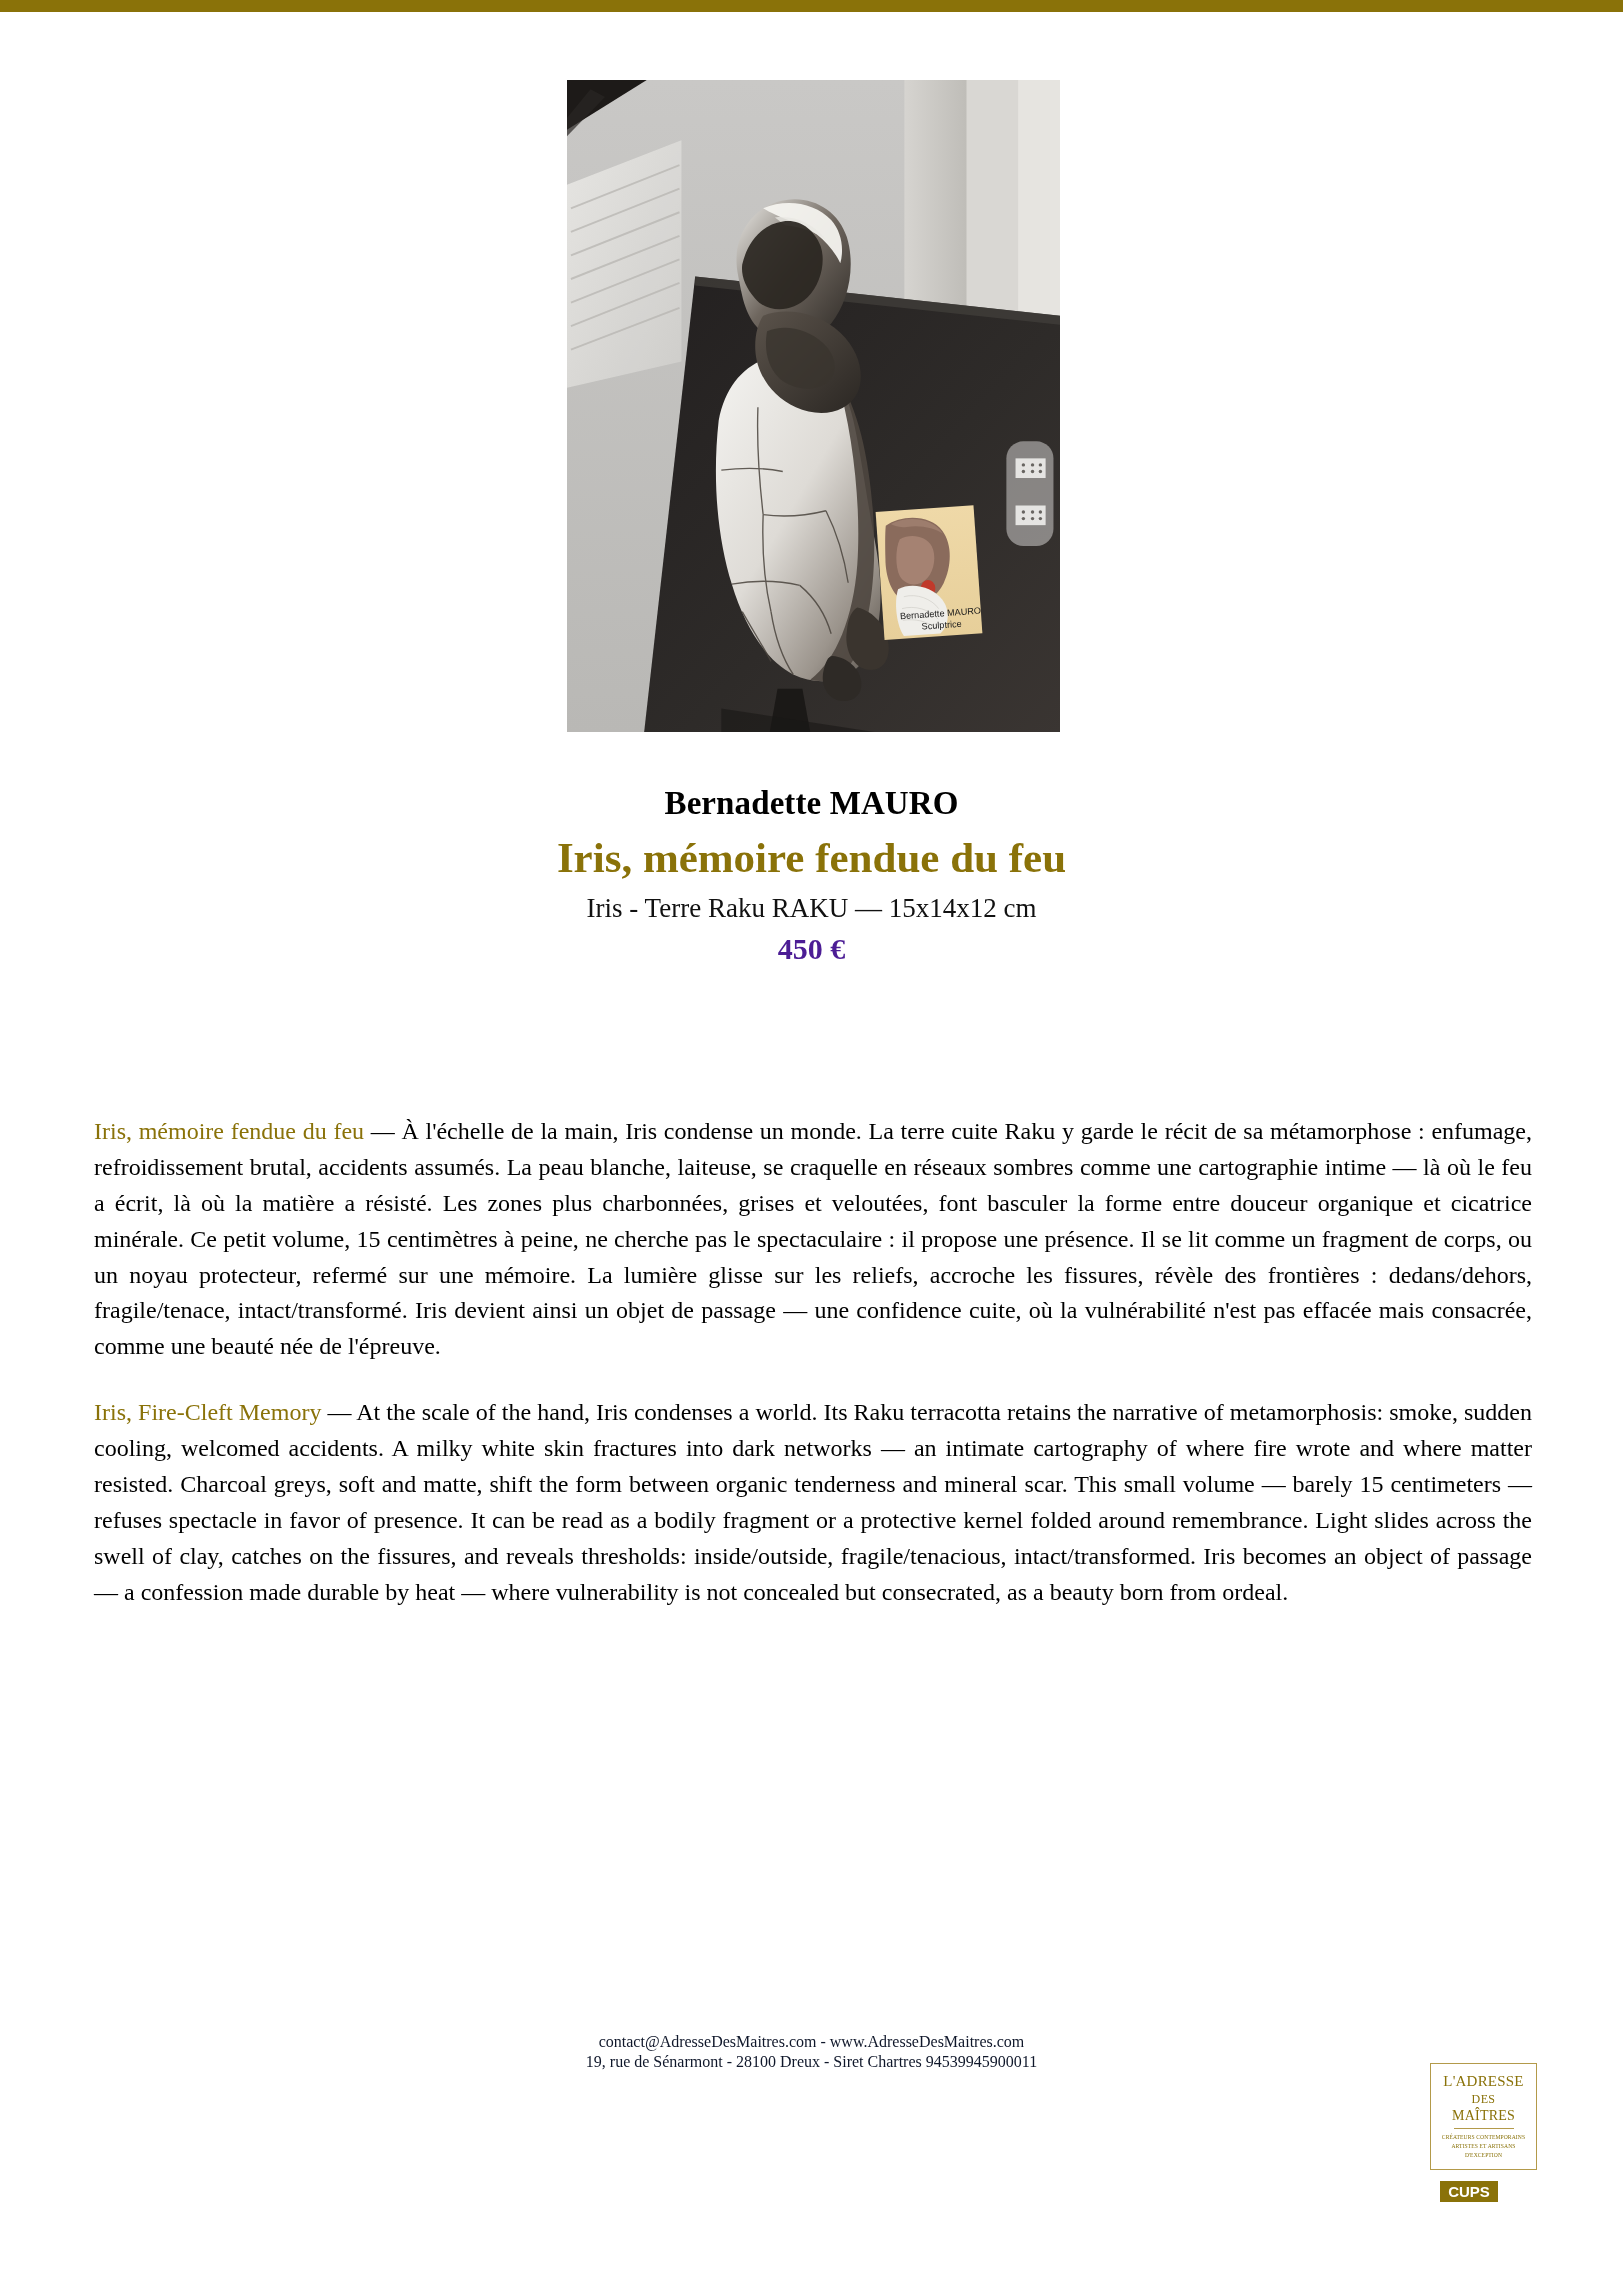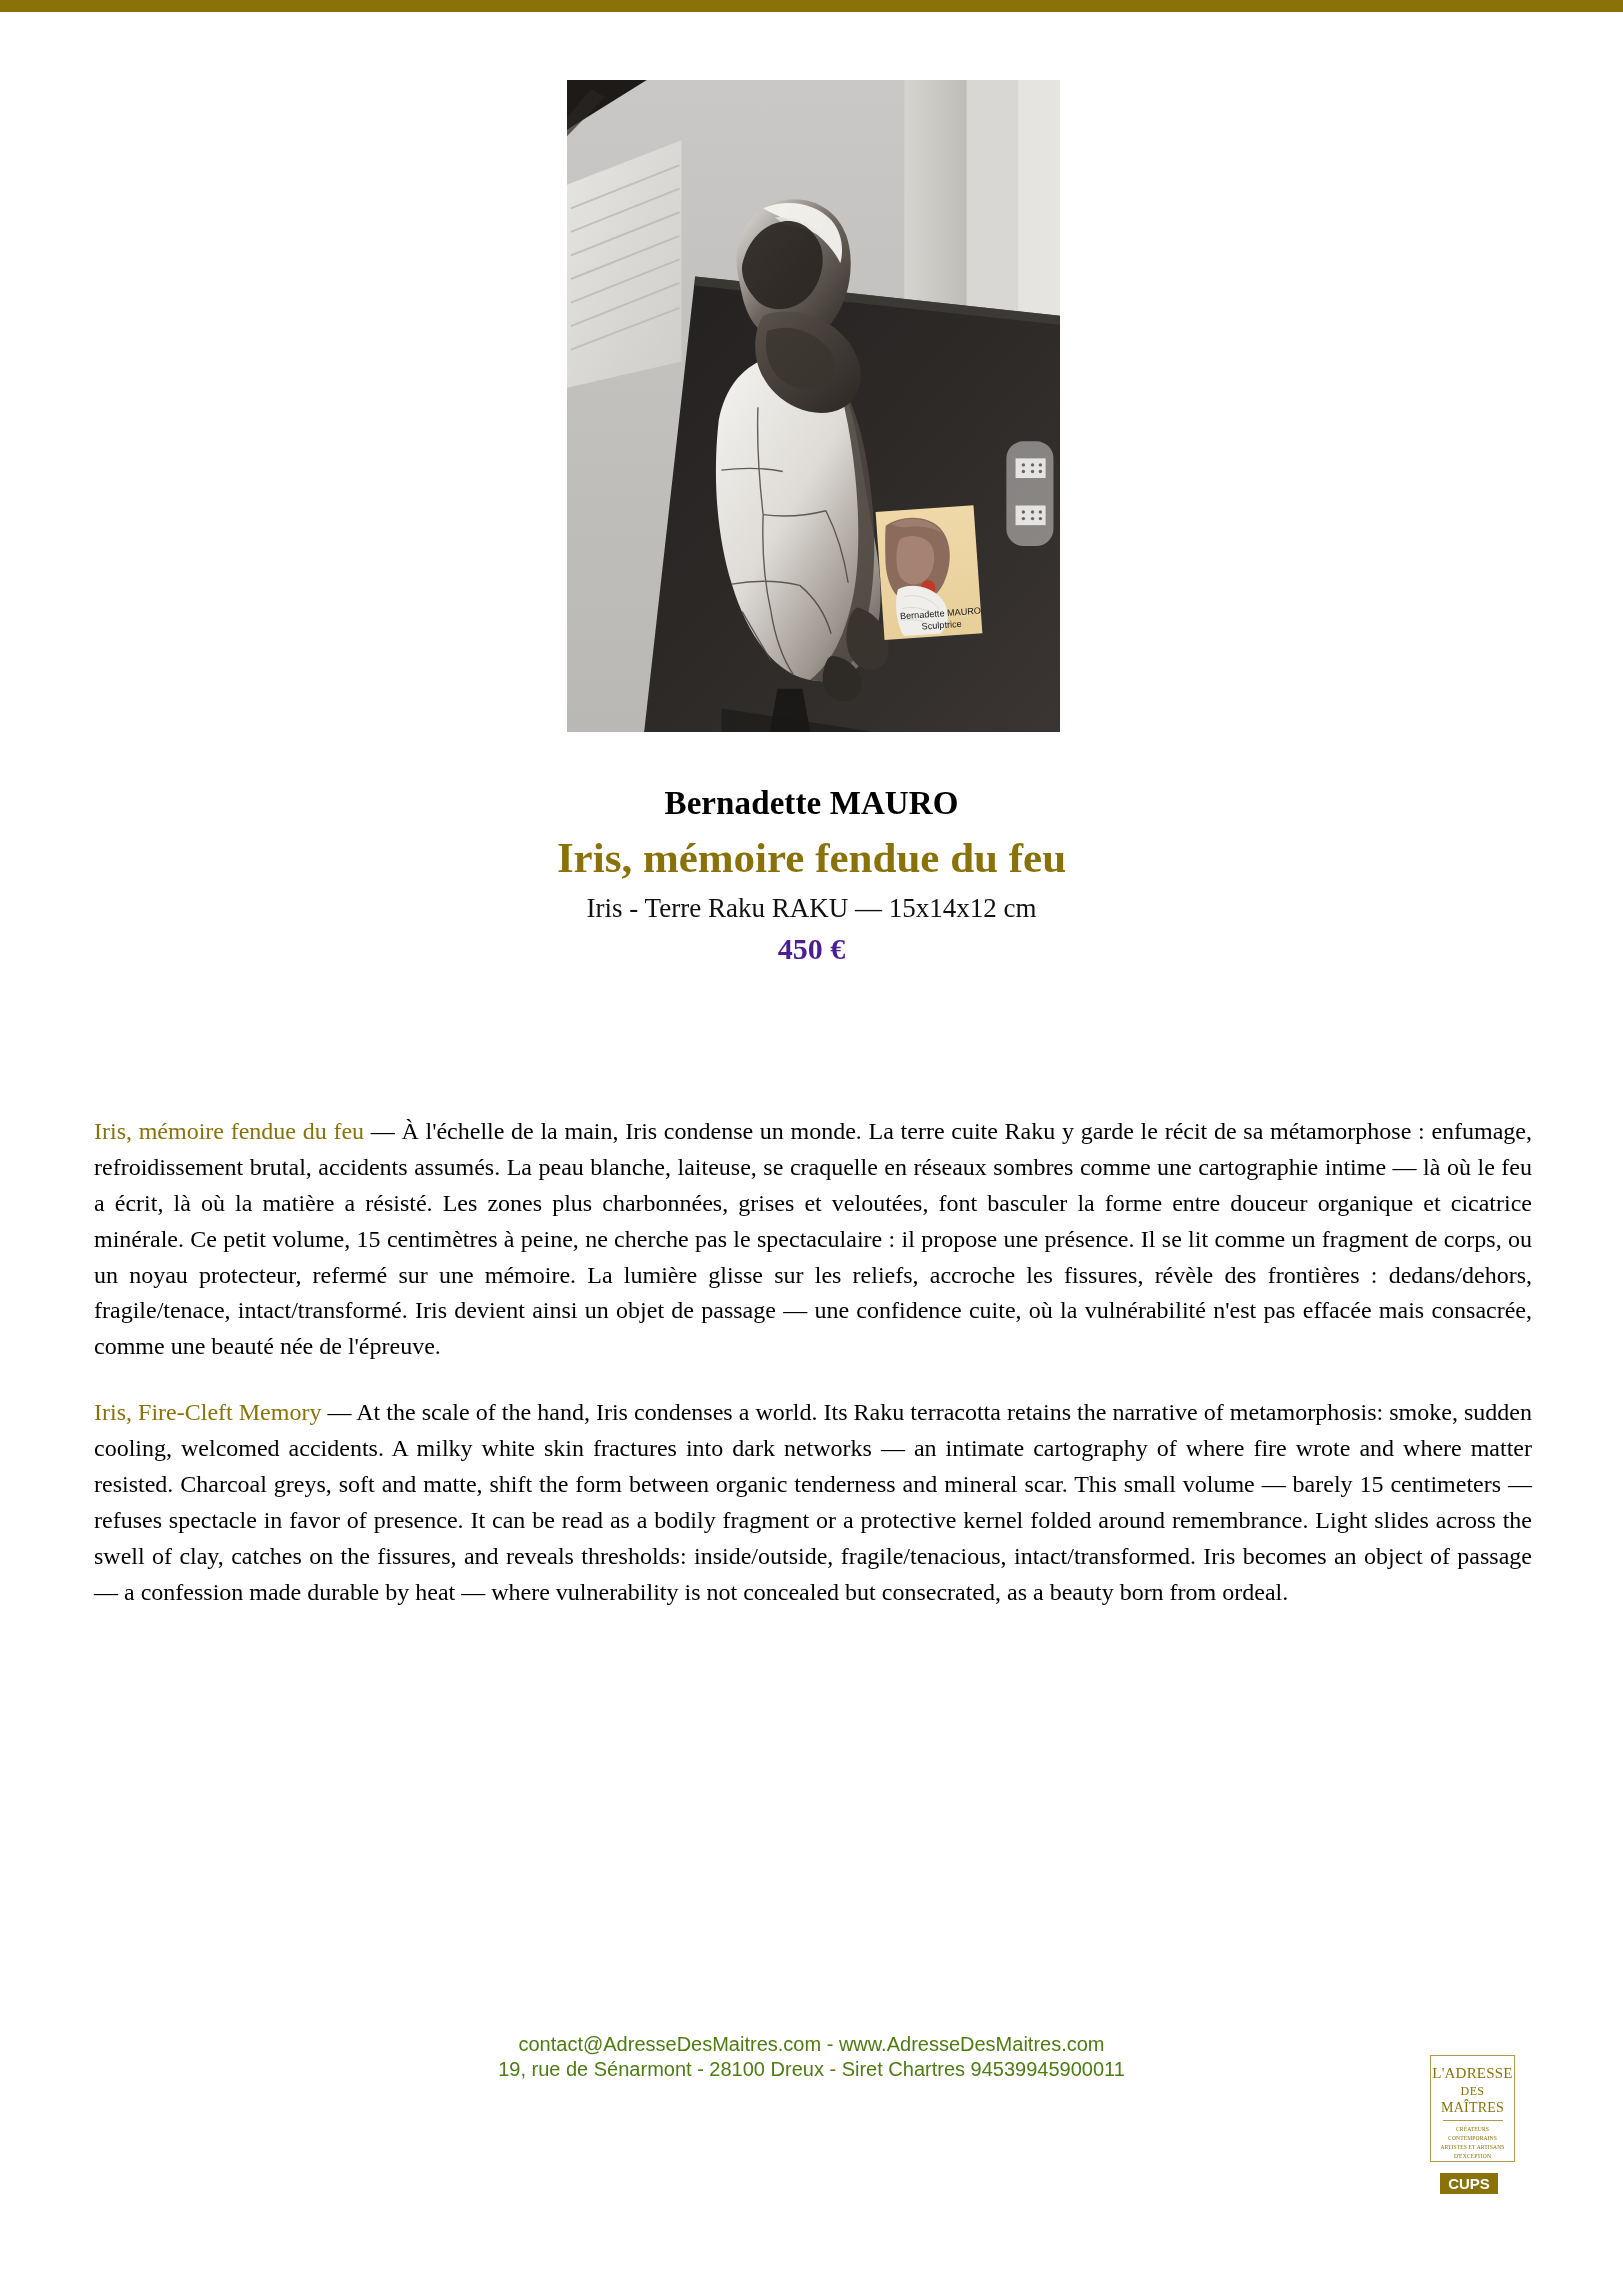--- a/index.html
+++ b/index.html
@@ -105,42 +105,44 @@
     text-align: center;
     font-family: "Liberation Sans", sans-serif;
   }
   .f-line { line-height: 1.27; }
   .f-gold {
     color: #8a7209;
     font-weight: bold;
     font-size: 23px;
   }
   .f-black {
-    color: #4d7c0f;
-    font-size: 20px;
+    color: #0f172a;
+    font-size: 16px;
+    font-family: Liberation Serif, serif;
   }
 
   
   .logo-block {
     position: absolute;
     left: 1430px;
     top: 2055px;
     width: 108px;
   }
   .logo-card {
-    width: 85px;
+    width: 107px;
     height: 107px;
     border: 1.3px solid #b39a4a;
     box-sizing: border-box;
     background: #ffffff;
     text-align: center;
     color: #8a7209;
     font-family: "Liberation Serif", serif;
     padding-top: 8.5px;
     box-sizing: border-box;
+    margin-top: 8px;
   }
   .logo-l1 { font-size: 15px; letter-spacing: 0.2px; line-height: 1.15; }
   .logo-l2 { font-size: 12px; letter-spacing: 0.4px; line-height: 1.5; }
   .logo-l3 { font-size: 14px; letter-spacing: 0.2px; line-height: 1.12; }
   .logo-rule {
     width: 60px;
     height: 0.7px;
     background: #b39a4a;
     margin: 4.6px auto 3.9px auto;
   }

